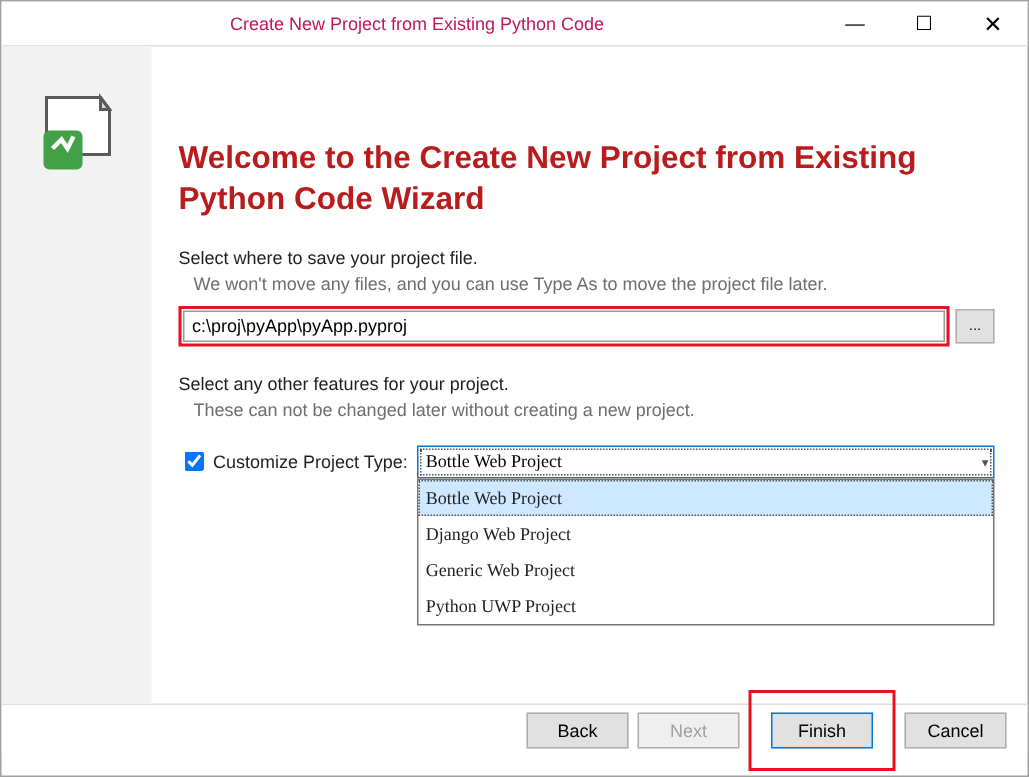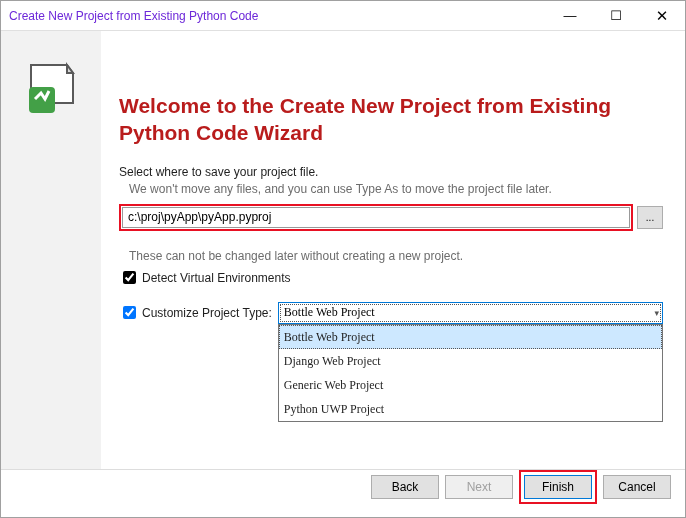--- a/index.html
+++ b/index.html
@@ -13,21 +13,21 @@
   border: 1px solid #a0a0a0;
 }
 .titlebar {
   height: 30px;
   display: flex;
   align-items: center;
   padding-left: 8px;
   background: #fff;
   border-bottom: 1px solid #e0e0e0;
 }
-.titlebar-text { flex: 1; font-size: 12px; color: #6d28d9; }
+.titlebar-text { flex: 1; font-size: 12px; color: #be185d; text-align: center; }
 .titlebar-controls { display: flex; }
 .titlebar-btn {
   width: 46px; height: 30px;
   display: flex; align-items: center; justify-content: center;
   font-size: 13px; color: #000;
 }
 .titlebar-btn.close { font-size: 15px; }
 .content { display: flex; height: 438px; }
 .sidebar {
   width: 100px; background: #f2f2f2; padding-top: 28px;
@@ -75,21 +75,21 @@
   height: 34px; border-top: 1px solid #ddd;
   display: flex; align-items: center; justify-content: flex-end;
   padding: 0 14px; gap: 6px; background: #fff;
 }
 .footer .pad { flex: 1; }
 .btn {
   min-width: 68px; height: 24px; border: 1px solid #adadad; background: #e1e1e1;
   font-size: 12px; font-family: inherit; padding: 0 10px;
 }
 .btn.disabled { color: #a0a0a0; background: #efefef; }
-.btn-highlight { border: 2.5px solid #e81123; padding: 3px; display: inline-flex; }
+.btn-highlight { border: 2.5px solid #e81123; padding: 13px; display: inline-flex; }
 .btn.primary { border: 1px solid #0078d7; background: #e1e1e1; }
 </style>
 </head>
 <body>
 
 <div class="titlebar">
   <span class="titlebar-text">Create New Project from Existing Python Code</span>
   <div class="titlebar-controls">
     <div class="titlebar-btn">—</div>
     <div class="titlebar-btn">☐</div>
@@ -114,26 +114,23 @@
 
     <div class="section-label">Select where to save your project file.</div>
     <div class="section-help">We won't move any files, and you can use Type As to move the project file later.</div>
     <div class="path-row">
       <div class="path-highlight">
         <input type="text" class="path-input" value="c:\proj\pyApp\pyApp.pyproj" style="">
       </div>
       <button class="browse-btn">...</button>
     </div>
 
+    <div class="section-label">Select any other features for your project.</div>
     <div class="section-help">These can not be changed later without creating a new project.</div>
 
-    <div class="check-row">
-      <input type="checkbox" id="cb-detect" checked="" style="">
-      <label for="cb-detect">Detect Virtual Environments</label>
-    </div>
 
     <div class="type-row">
       <input type="checkbox" id="cb-custom" checked="" style="">
       <label for="cb-custom">Customize Project Type:</label>
       <div class="combo-wrap">
         <div class="combo">
           <span>Bottle Web Project</span>
           <span class="combo-caret">▾</span>
         </div>
         <div class="dropdown">

